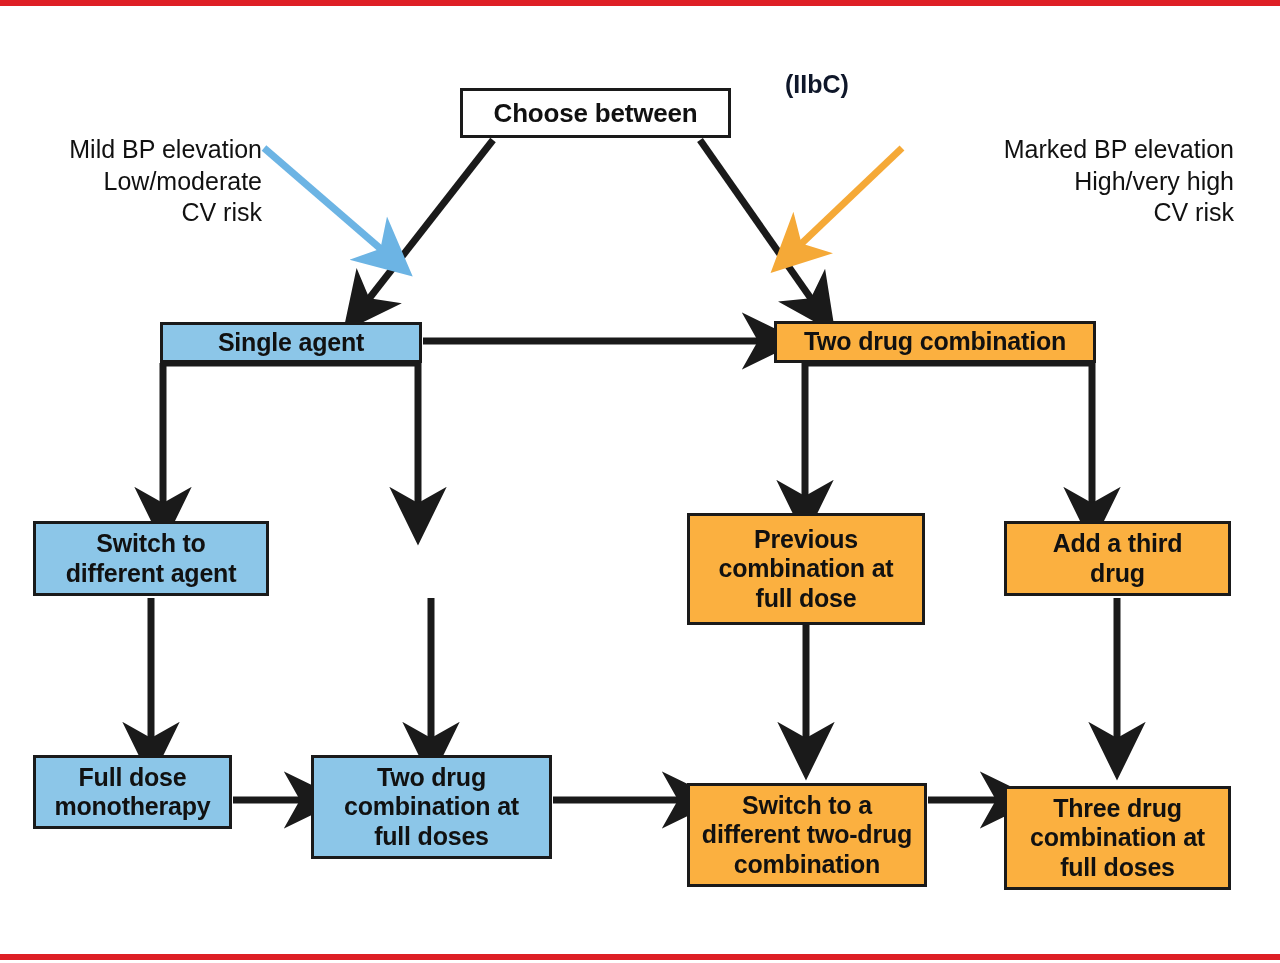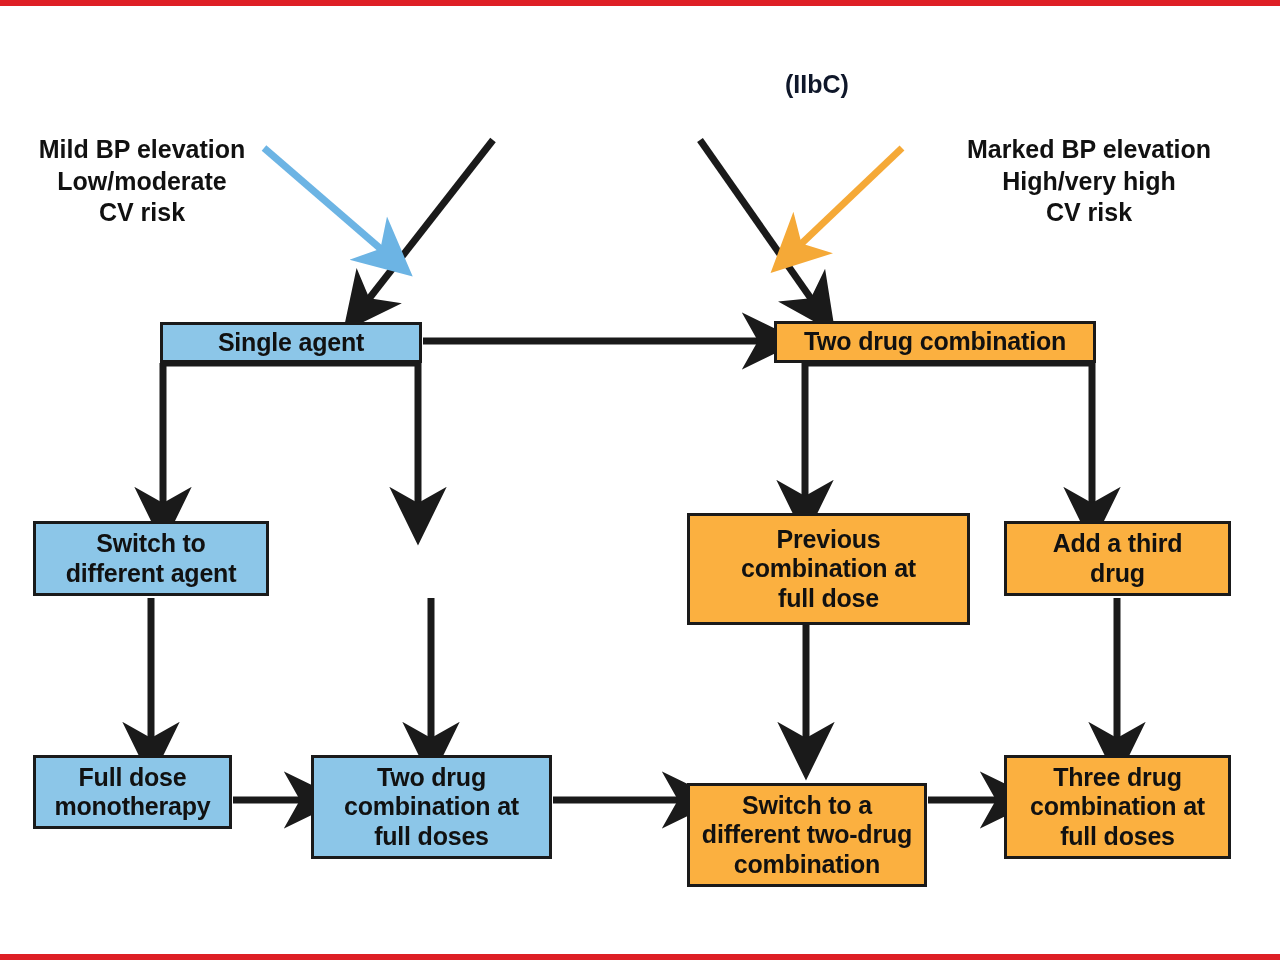--- a/index.html
+++ b/index.html
@@ -51,26 +51,26 @@
     letter-spacing: -0.2px;
     white-space: pre-line;
     z-index: 3;
   }
   .node.white { background: #ffffff; }
   .node.blue  { background: #8cc6e8; }
   .node.orange{ background: #fbb040; }
 
   .annot {
     position: absolute;
-    font-weight: bold;
+    font-weight: normal;
     color: #111111;
     font-size: 25px;
     line-height: 1.26;
     white-space: pre-line;
-    text-align: center;
+    text-align: right;
     z-index: 3;
   }
   .tag {
     position: absolute;
     font-weight: bold;
     color: #0f172a;
     font-size: 25px;
     z-index: 3;
   }
 </style>
@@ -119,52 +119,53 @@
       <path d="M553,800 L680,800" marker-end="url(#ah-black)"></path>
       <path d="M928,800 L998,800" marker-end="url(#ah-black)"></path>
     </g>
 
     <path d="M264,148 L382,250" stroke="#6cb4e4" stroke-width="7" fill="none" marker-end="url(#ah-blue)"></path>
     <path d="M902,148 L800,245" stroke="#f5a937" stroke-width="7" fill="none" marker-end="url(#ah-orange)"></path>
   </svg>
 
   <div class="tag" style="left:785px; top:70px;">(IIbC)</div>
 
+  <div class="node white" style="left:460px; top:88px; width:271px; height:50px; font-size:26px;">Choose between</div>
 
   <div class="annot" style="left:22px; top:134px; width:240px;">Mild BP elevation
 Low/moderate
 CV risk</div>
 
   <div class="annot" style="left:944px; top:134px; width:290px;">Marked BP elevation
 High/very high
 CV risk</div>
 
   <div class="node blue" style="left:160px; top:322px; width:262px; height:41px; font-size:25px;">Single agent</div>
 
   <div class="node orange" style="left:774px; top:321px; width:322px; height:42px; font-size:25px;">Two drug combination</div>
 
   <div class="node blue" style="left:33px; top:521px; width:236px; height:75px; font-size:25px;">Switch to
 different agent</div>
 
 
-  <div class="node orange" style="left:687px; top:513px; width:283px; height:112px; font-size:25px;">Previous
+  <div class="node orange" style="left:687px; top:513px; width:238px; height:112px; font-size:25px;">Previous
 combination at
 full dose</div>
 
   <div class="node orange" style="left:1004px; top:521px; width:227px; height:75px; font-size:25px;">Add a third
 drug</div>
 
   <div class="node blue" style="left:33px; top:755px; width:199px; height:74px; font-size:25px;">Full dose
 monotherapy</div>
 
   <div class="node blue" style="left:311px; top:755px; width:241px; height:104px; font-size:25px;">Two drug
 combination at
 full doses</div>
 
   <div class="node orange" style="left:687px; top:755px; width:240px; height:104px; font-size:25px;margin-top:28px;">Switch to a
 different two-drug
 combination</div>
 
-  <div class="node orange" style="left:1004px; top:755px; width:227px; height:104px; font-size:25px;">Three drug
+  <div class="node orange" style="left:1004px; top:786px; width:227px; height:104px; font-size:25px;">Three drug
 combination at
 full doses</div>
 
 </div>
 
 </body></html>

